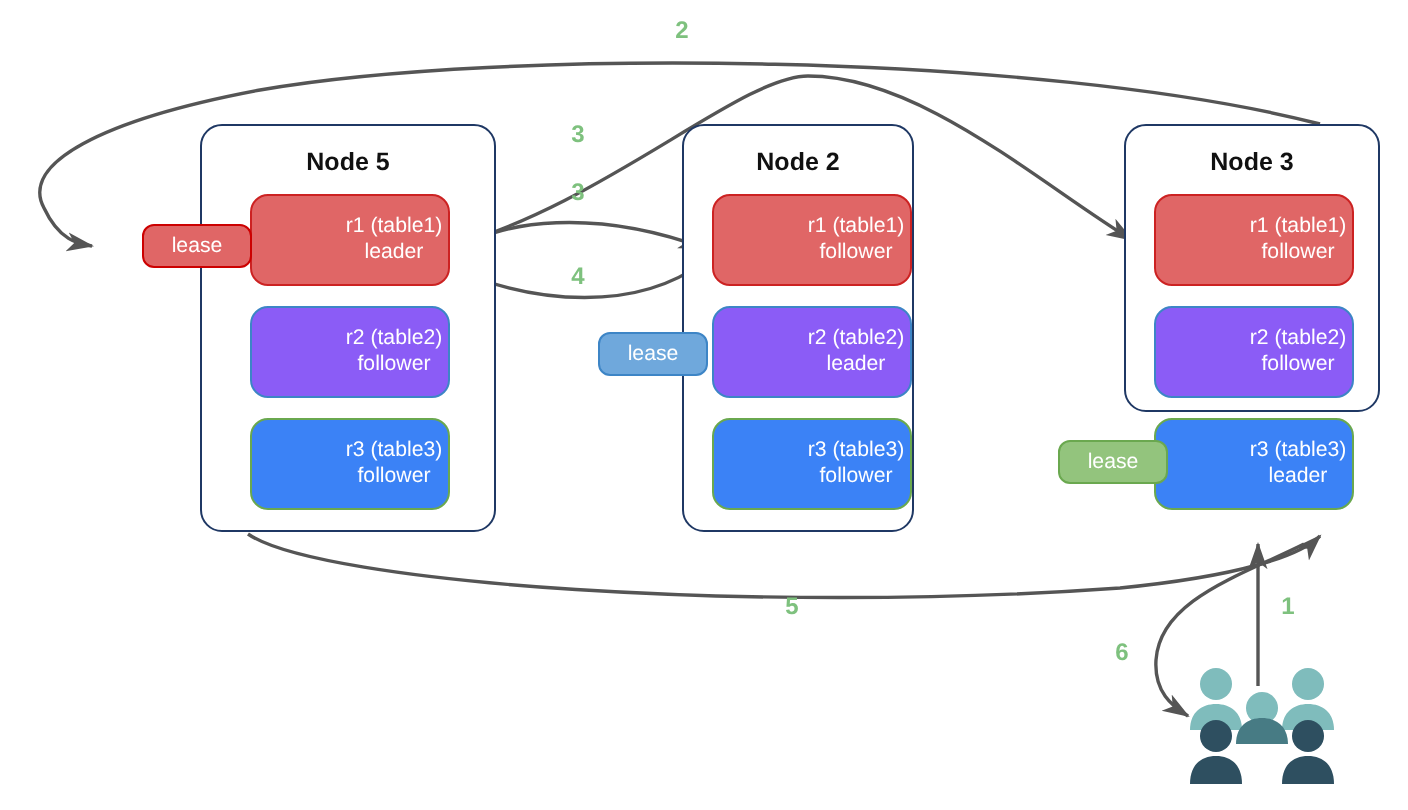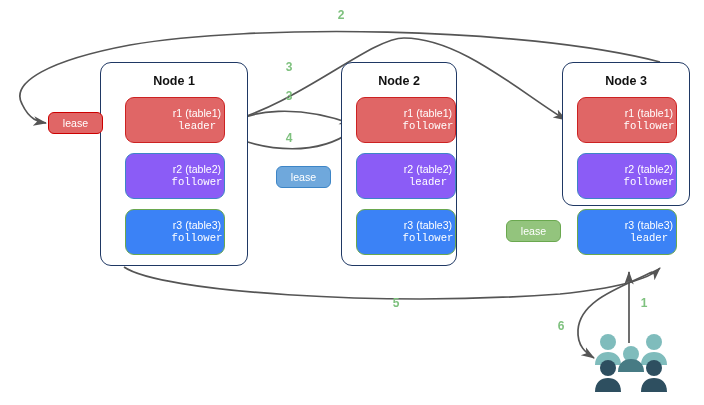--- a/index.html
+++ b/index.html
@@ -9,28 +9,28 @@
   #wires{position:absolute;left:0;top:0;width:704px;height:405px;}
 
   .node-box{position:absolute;box-sizing:border-box;
             border:1.6px solid #1f3864;border-radius:11px;background:#fff;}
   .node-title{position:absolute;width:100%;text-align:center;
               font-size:12.5px;font-weight:bold;color:#111;}
   .replica{position:absolute;box-sizing:border-box;border-radius:9px;
            display:flex;flex-direction:column;align-items:center;
            justify-content:center;color:#fff;font-size:10.6px;line-height:13px;
            text-align:center;padding-left:44px;}
-  .replica .l2{display:block;font-family:Liberation Mono, monospace;}
+  .replica .l2{display:block;}
   .rep-red{background:#e06666;border:1.4px solid #cc2222;}
   .rep-blue{background:#8b5cf6;border:1.4px solid #3d85c6;}
   .rep-green{background:#3b82f6;border:1.4px solid #6aa84f;}
 
   .lease{position:absolute;box-sizing:border-box;border-radius:6px;
          display:flex;align-items:center;justify-content:center;
-         color:#fff;font-size:10.6px;}
+         color:#fff;font-size:10.6px;margin-left:23px;}
   .lease-red{background:#e06666;border:1.4px solid #cc0000;}
   .lease-blue{background:#6fa8dc;border:1.4px solid #3d85c6;}
   .lease-green{background:#93c47d;border:1.4px solid #6aa84f;}
 
   .num{position:absolute;font-size:12px;font-weight:bold;color:#7ec17e;
        text-align:center;width:24px;}
   #users{position:absolute;}
 </style>
 </head>
 <body>
@@ -55,21 +55,21 @@
 
       <path d="M124,267 C160,292 380,307 560,294 C620,288 650,278 660,268"></path>
 
       <path d="M629,343 L629,272"></path>
 
       <path d="M652,272 C620,288 580,300 578,330 C577,346 586,353 594,358"></path>
     </g>
   </svg>
 
   <div class="node-box" style="left:100px;top:62px;width:148px;height:204px;">
-    <div class="node-title" style="top:11px;">Node 1</div>
+    <div class="node-title" style="top:11px;">Node 5</div>
     <div class="replica rep-red" style="left:24px;top:34px;width:100px;height:46px;">
       <span>r1 (table1)</span>
       <span class="l2">leader</span>
     </div>
     <div class="replica rep-blue" style="left:24px;top:90px;width:100px;height:46px;">
       <span>r2 (table2)</span>
       <span class="l2">follower</span>
     </div>
     <div class="replica rep-green" style="left:24px;top:146px;width:100px;height:46px;">
       <span>r3 (table3)</span>

